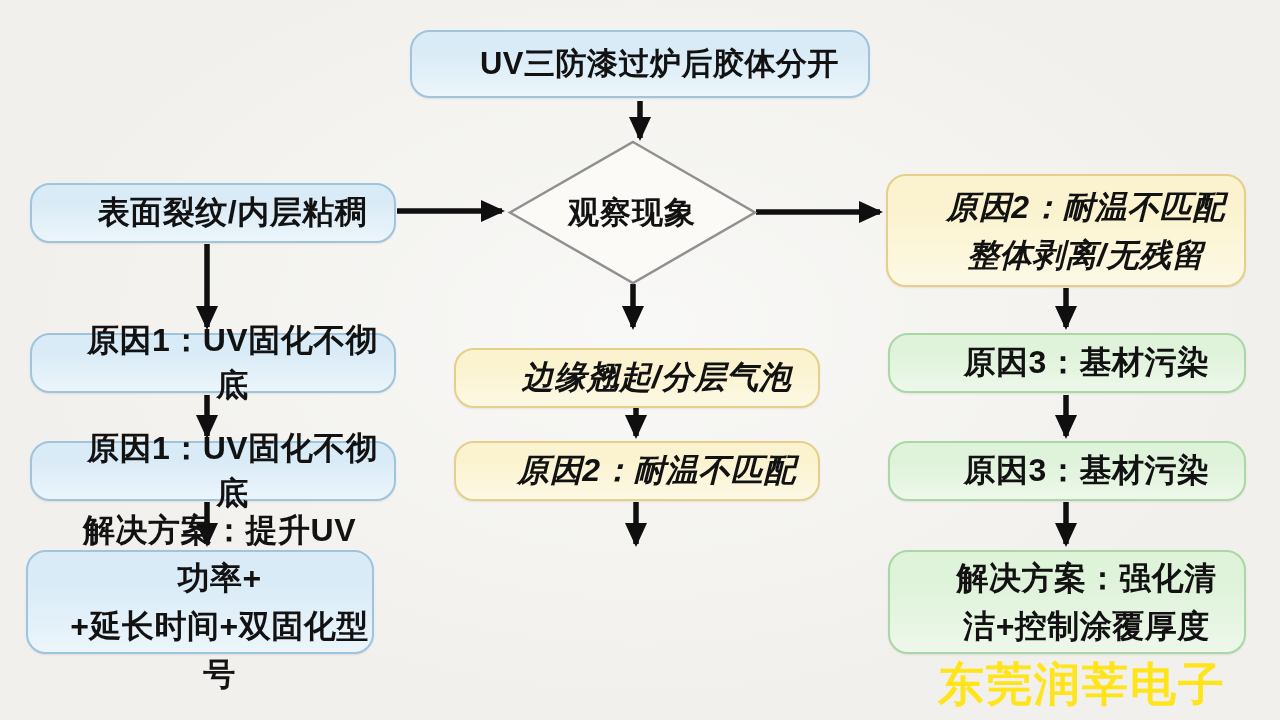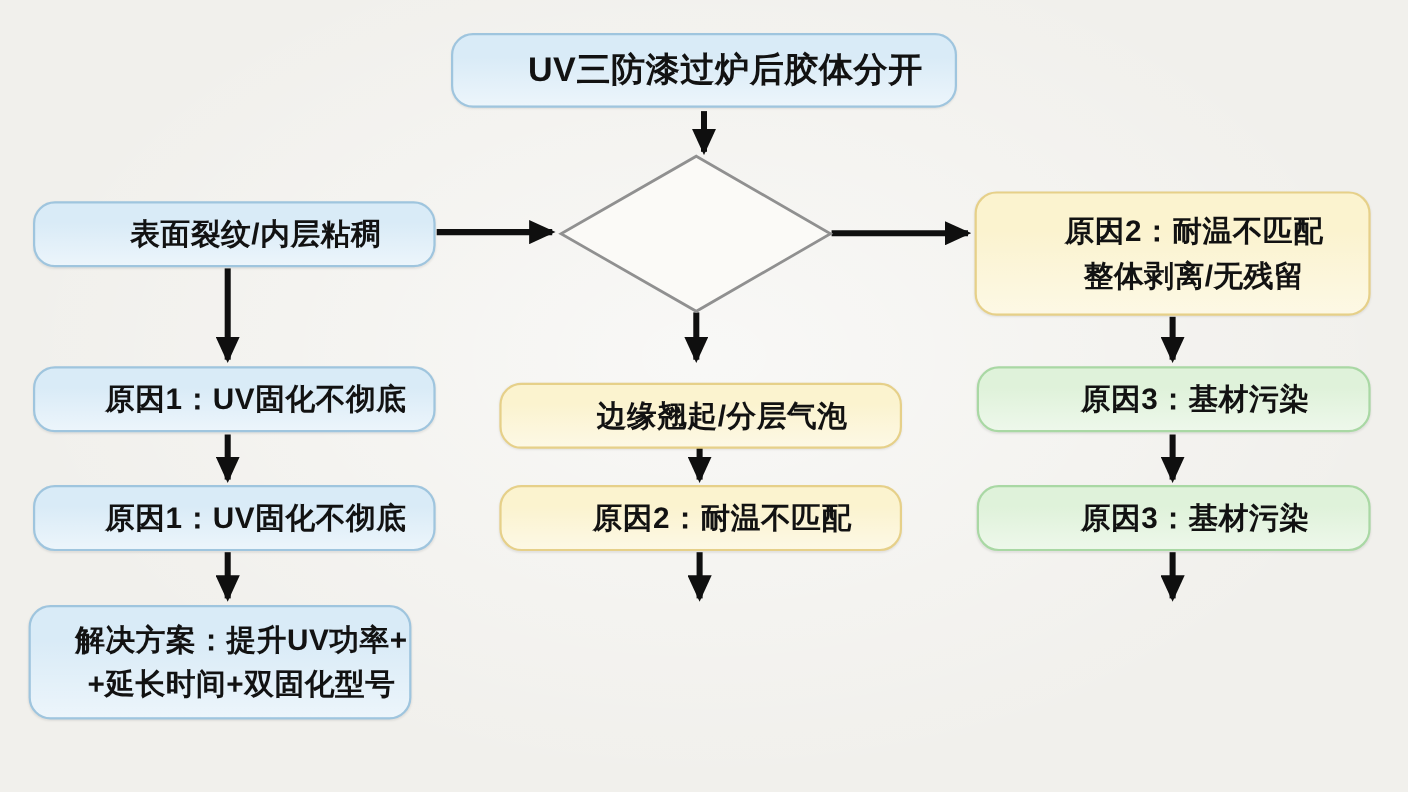--- a/index.html
+++ b/index.html
@@ -34,20 +34,21 @@
   }
   .blue {
     background-color: var(--blue-fill, #D9EBF7);
     background-image: linear-gradient(180deg, rgba(255,255,255,0) 30%, rgba(255,255,255,0.5));
     border-color: var(--blue-border, #9FC5DE);
   }
   .yellow {
     background-color: var(--yellow-fill, #FBF3CF);
     background-image: linear-gradient(180deg, rgba(255,255,255,0) 30%, rgba(255,255,255,0.45));
     border-color: var(--yellow-border, #E6D089);
+    font-style: italic;
   }
   .green {
     background-color: var(--green-fill, #DFF2DA);
     background-image: linear-gradient(180deg, rgba(255,255,255,0) 30%, rgba(255,255,255,0.45));
     border-color: var(--green-border, #A9D8A4);
   }
   #arrow-layer {
     position: absolute;
     left: 0; top: 0;
     width: 1280px; height: 720px;
@@ -82,21 +83,21 @@
     display: flex;
     align-items: center;
     justify-content: center;
     font-weight: 700;
     font-size: 46px;
     color: var(--watermark, #FFE41C);
     letter-spacing: 2px;
     white-space: nowrap;
   }
   .fs31 { font-size: 31px; }
-  .fs29 { font-size: 27px; }
+  .fs29 { font-size: 32px; }
 </style>
 </head>
 <body>
 
 <div id="canvas">
 
   <svg id="arrow-layer" viewBox="0 0 1280 720" xmlns="http://www.w3.org/2000/svg">
     <defs>
       <marker id="arrowhead" markerUnits="userSpaceOnUse" markerWidth="24" markerHeight="22" refX="21" refY="11" orient="auto">
         <path d="M0,0 L24,11 L0,22 Z"></path>
@@ -117,31 +118,35 @@
 
     <line x1="1066" y1="288" x2="1066" y2="327" marker-end="url(#arrowhead)"></line>
     <line x1="1066" y1="395" x2="1066" y2="436" marker-end="url(#arrowhead)"></line>
     <line x1="1066" y1="502" x2="1066" y2="544" marker-end="url(#arrowhead)"></line>
 
     <polygon id="decision-shape" points="633,142 755,212.5 633,283 510,212.5"></polygon>
   </svg>
 
   <div class="box blue fs31" style="left:410px; top:30px; width:460px; height:68px;">UV三防漆过炉后胶体分开</div>
 
+  <div class="diamond-label">观察现象</div>
 
   <div class="box blue fs29" style="left:30px; top:183px; width:366px; height:60px;">表面裂纹/内层粘稠</div>
 
   <div class="box yellow fs29" style="left:886px; top:174px; width:360px; height:113px; line-height:1.5;">原因2：耐温不匹配
 整体剥离/无残留</div>
 
   <div class="box blue fs29" style="left:30px; top:333px; width:366px; height:60px;">原因1：UV固化不彻底</div>
   <div class="box blue fs29" style="left:30px; top:441px; width:366px; height:60px;">原因1：UV固化不彻底</div>
   <div class="box blue fs29" style="left:26px; top:550px; width:348px; height:104px; line-height:1.5;">解决方案：提升UV功率+
 +延长时间+双固化型号</div>
 
   <div class="box yellow fs29" style="left:454px; top:333px; width:366px; height:60px;margin-top:15px;">边缘翘起/分层气泡</div>
   <div class="box yellow fs29" style="left:454px; top:441px; width:366px; height:60px;">原因2：耐温不匹配</div>
 
   <div class="box green fs29" style="left:888px; top:333px; width:358px; height:60px;">原因3：基材污染</div>
   <div class="box green fs29" style="left:888px; top:441px; width:358px; height:60px;">原因3：基材污染</div>
+  <div class="box green fs29" style="left:888px; top:550px; width:358px; height:104px; line-height:1.5;">解决方案：强化清
+洁+控制涂覆厚度</div>
 
+  <div id="watermark">东莞润莘电子</div>
 
 </div>
 
 </body></html>

